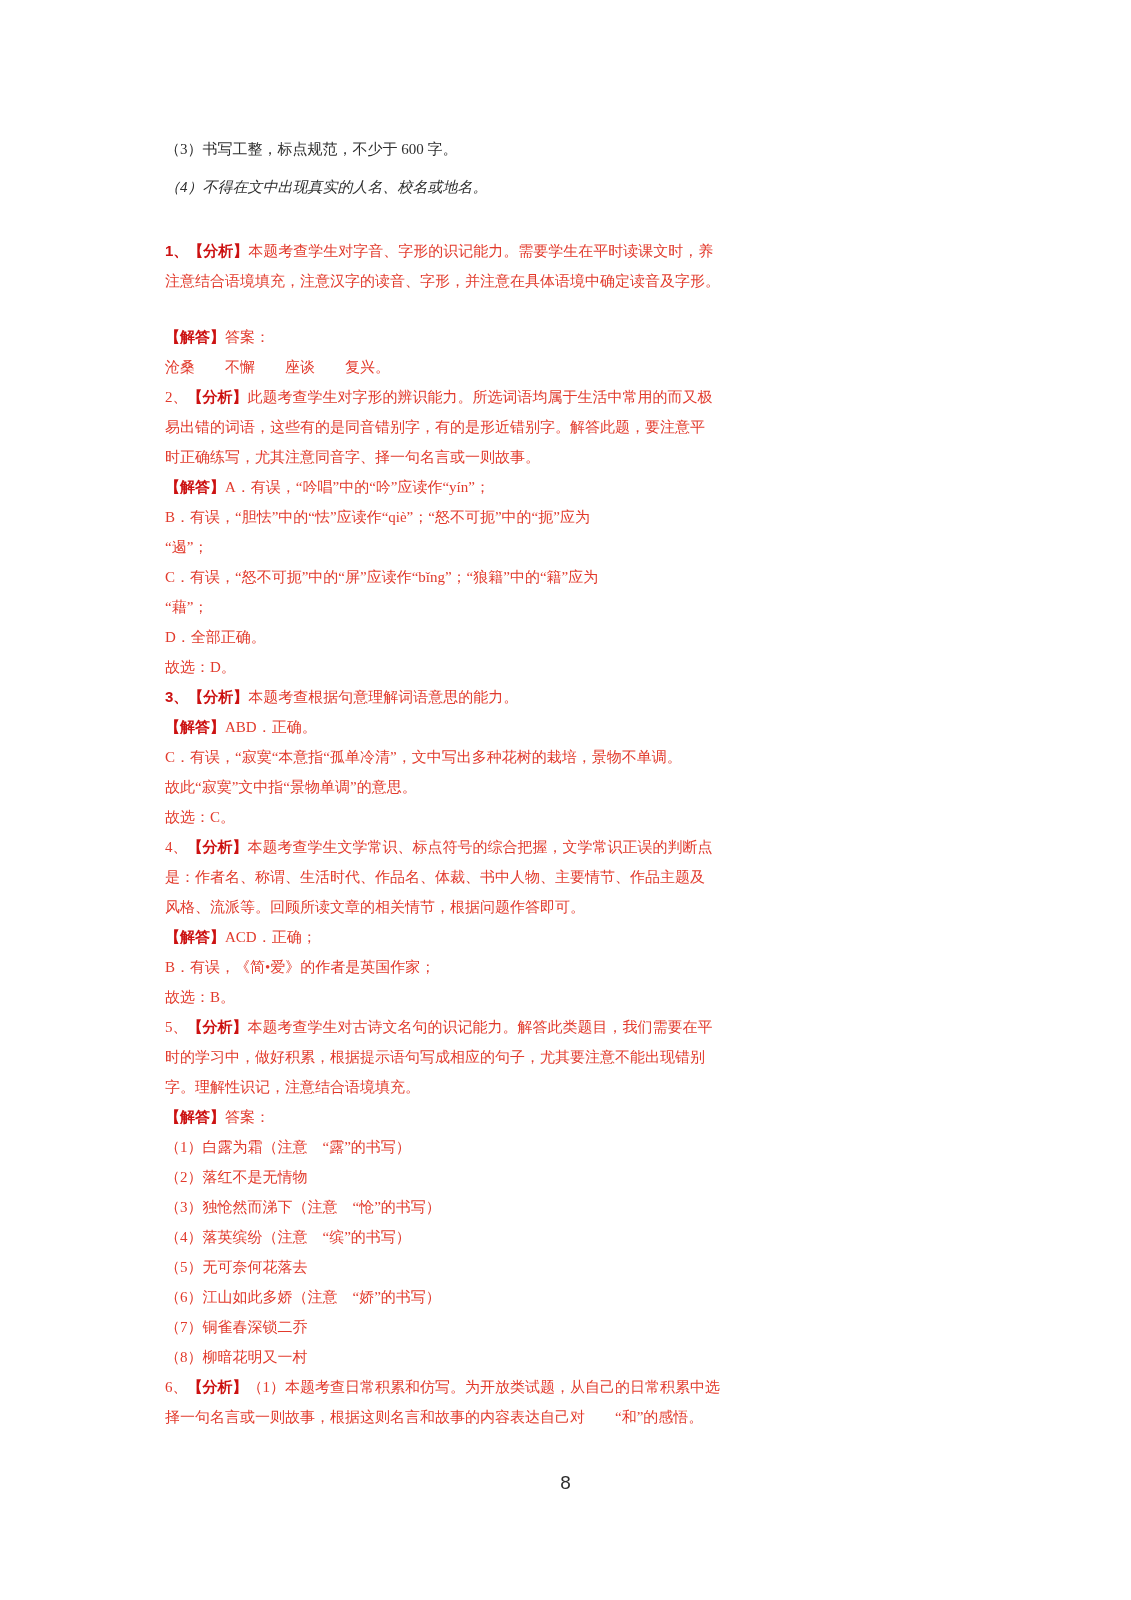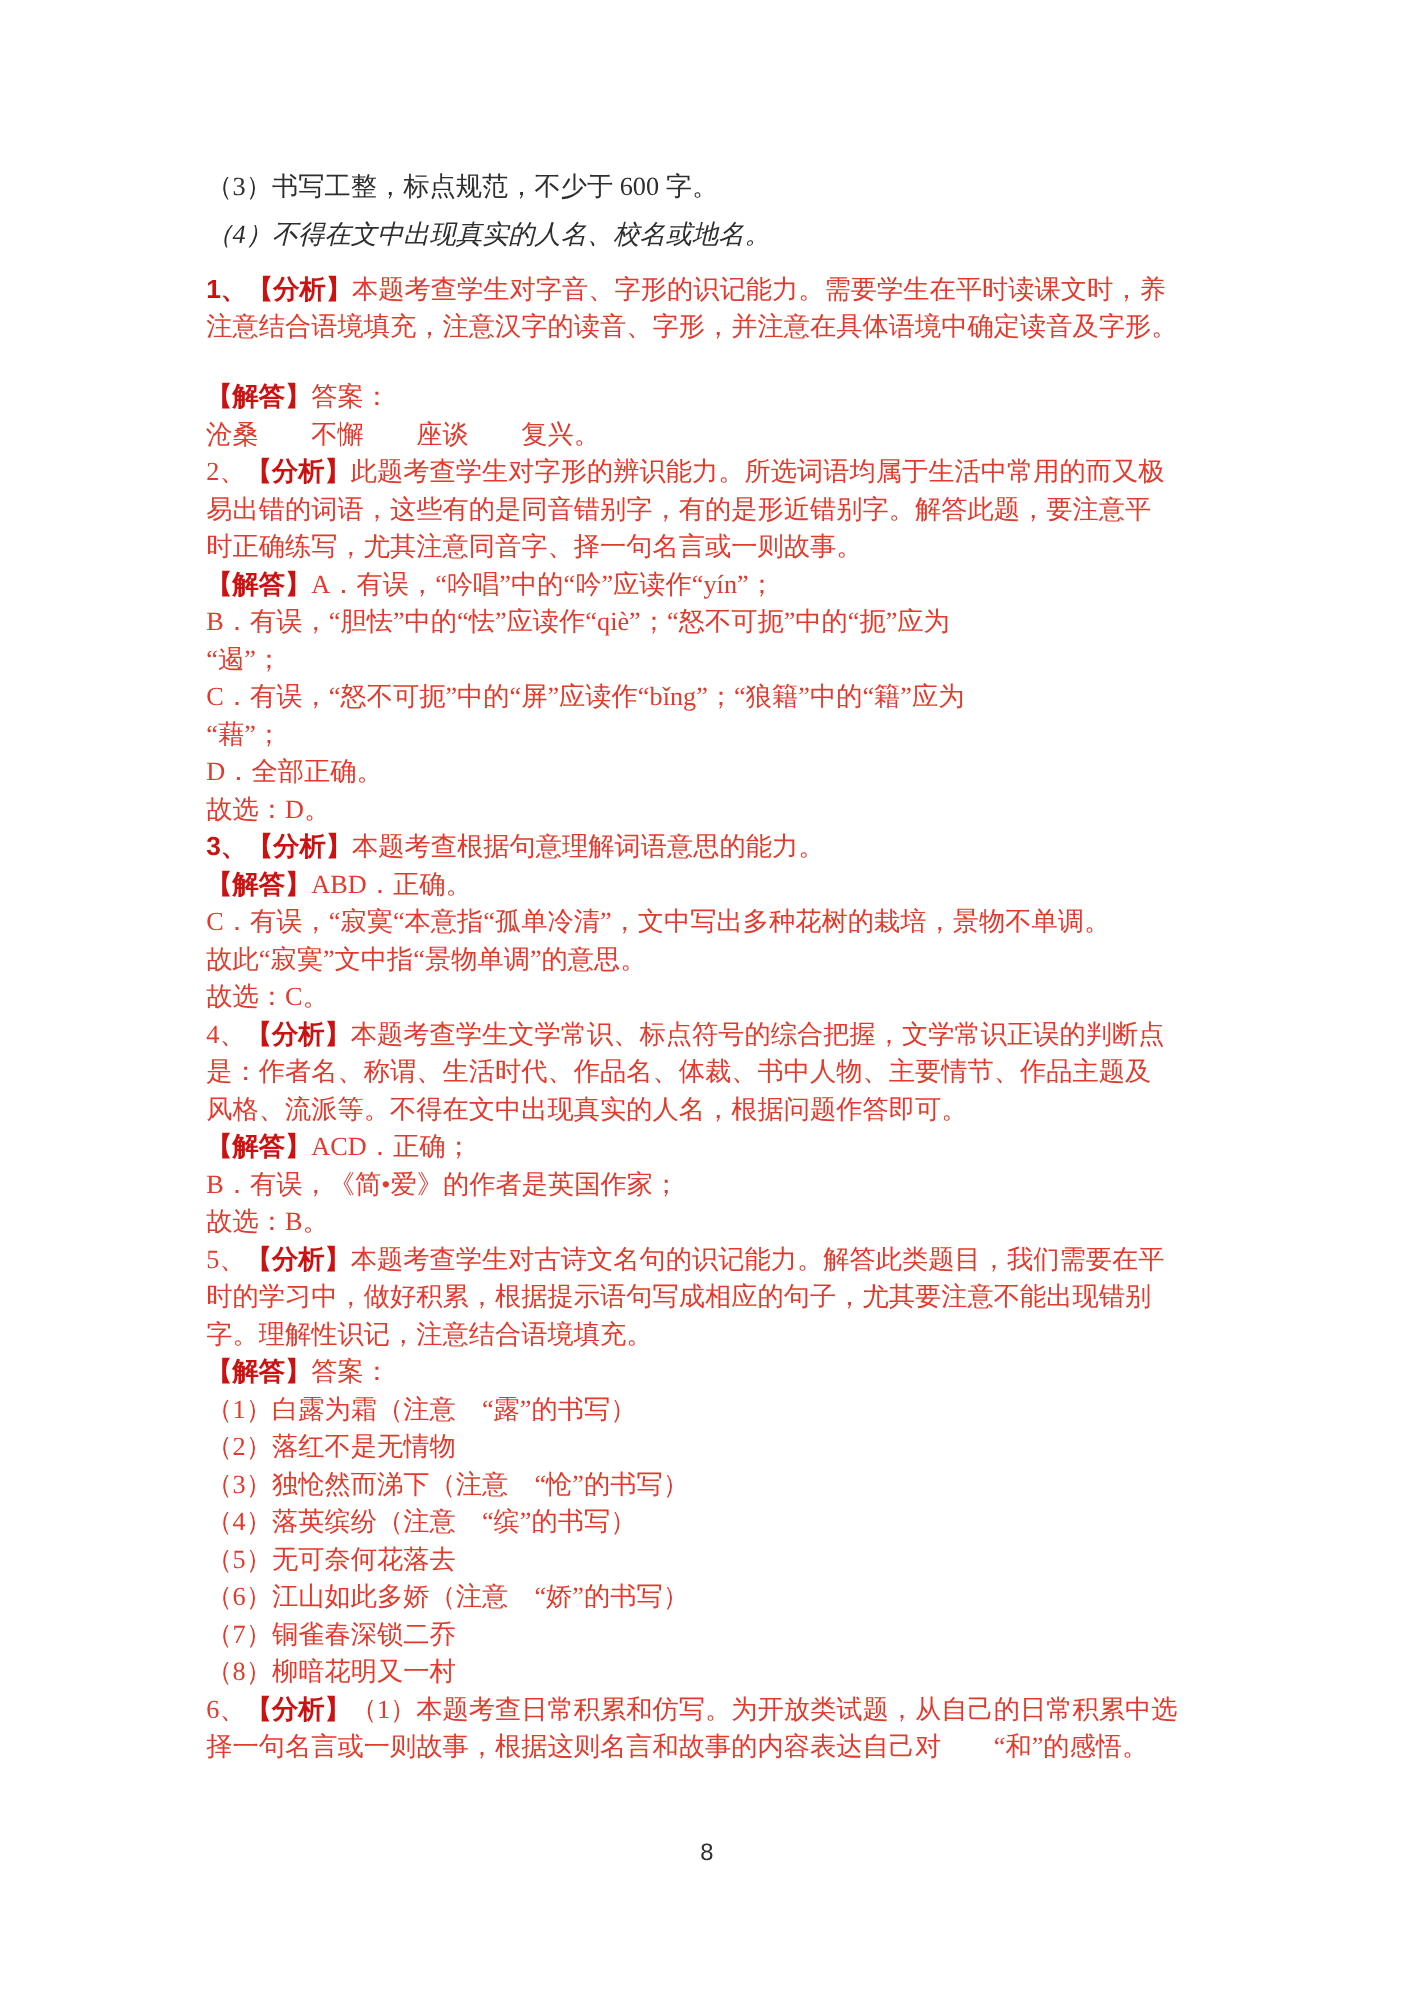--- a/index.html
+++ b/index.html
@@ -21,28 +21,28 @@
     background: var(--page-bg);
   }
   .content {
     position: absolute;
     left: 165px; top: 134px;
     width: 820px;
   }
   .line {
     height: 30px;
     line-height: 30px;
-    font-size: 21px;
+    font-size: 15px;
     white-space: pre;
     letter-spacing: 0px;
   }
   .c-black { color: var(--text-black); }
   .c-red   { color: var(--body-red); }
   .gap-intro   { margin-top: 8px; font-style: italic; }
-  .gap-section { margin-top: 14px; }
+  .gap-section { margin-top: 34px; }
   .gap-blank   { margin-top: 26px; }
   .seg { white-space: pre; }
   .bold-marker {
     font-family: "Liberation Sans", sans-serif;
     font-weight: 700;
     color: var(--marker-red);
   }
   .footer {
     position: absolute;
     left: 0; right: 0;
@@ -74,21 +74,21 @@
       <div class="line c-red"><span class="seg">“藉”；</span></div>
       <div class="line c-red"><span class="seg">D．全部正确。</span></div>
       <div class="line c-red"><span class="seg">故选：D。</span></div>
       <div class="line c-red"><span class="seg bold-marker">3、【分析】</span><span class="seg">本题考查根据句意理解词语意思的能力。</span></div>
       <div class="line c-red"><span class="seg bold-marker">【解答】</span><span class="seg">ABD．正确。</span></div>
       <div class="line c-red"><span class="seg">C．有误，“寂寞“本意指“孤单冷清”，文中写出多种花树的栽培，景物不单调。</span></div>
       <div class="line c-red"><span class="seg">故此“寂寞”文中指“景物单调”的意思。</span></div>
       <div class="line c-red"><span class="seg">故选：C。</span></div>
       <div class="line c-red"><span class="seg">4、</span><span class="seg bold-marker">【分析】</span><span class="seg">本题考查学生文学常识、标点符号的综合把握，文学常识正误的判断点</span></div>
       <div class="line c-red"><span class="seg">是：作者名、称谓、生活时代、作品名、体裁、书中人物、主要情节、作品主题及</span></div>
-      <div class="line c-red"><span class="seg">风格、流派等。不得在文中出现真实的人名，根据问题作答即可。</span></div>
+      <div class="line c-red"><span class="seg">风格、流派等。回顾所读文章的相关情节，根据问题作答即可。</span></div>
       <div class="line c-red"><span class="seg bold-marker">【解答】</span><span class="seg">ACD．正确；</span></div>
       <div class="line c-red"><span class="seg">B．有误，《简•爱》的作者是英国作家；</span></div>
       <div class="line c-red"><span class="seg">故选：B。</span></div>
       <div class="line c-red"><span class="seg">5、</span><span class="seg bold-marker">【分析】</span><span class="seg">本题考查学生对古诗文名句的识记能力。解答此类题目，我们需要在平</span></div>
       <div class="line c-red"><span class="seg">时的学习中，做好积累，根据提示语句写成相应的句子，尤其要注意不能出现错别</span></div>
       <div class="line c-red"><span class="seg">字。理解性识记，注意结合语境填充。</span></div>
       <div class="line c-red"><span class="seg bold-marker">【解答】</span><span class="seg">答案：</span></div>
       <div class="line c-red"><span class="seg">（1）白露为霜（注意　“露”的书写）</span></div>
       <div class="line c-red"><span class="seg">（2）落红不是无情物</span></div>
       <div class="line c-red"><span class="seg">（3）独怆然而涕下（注意　“怆”的书写）</span></div>

